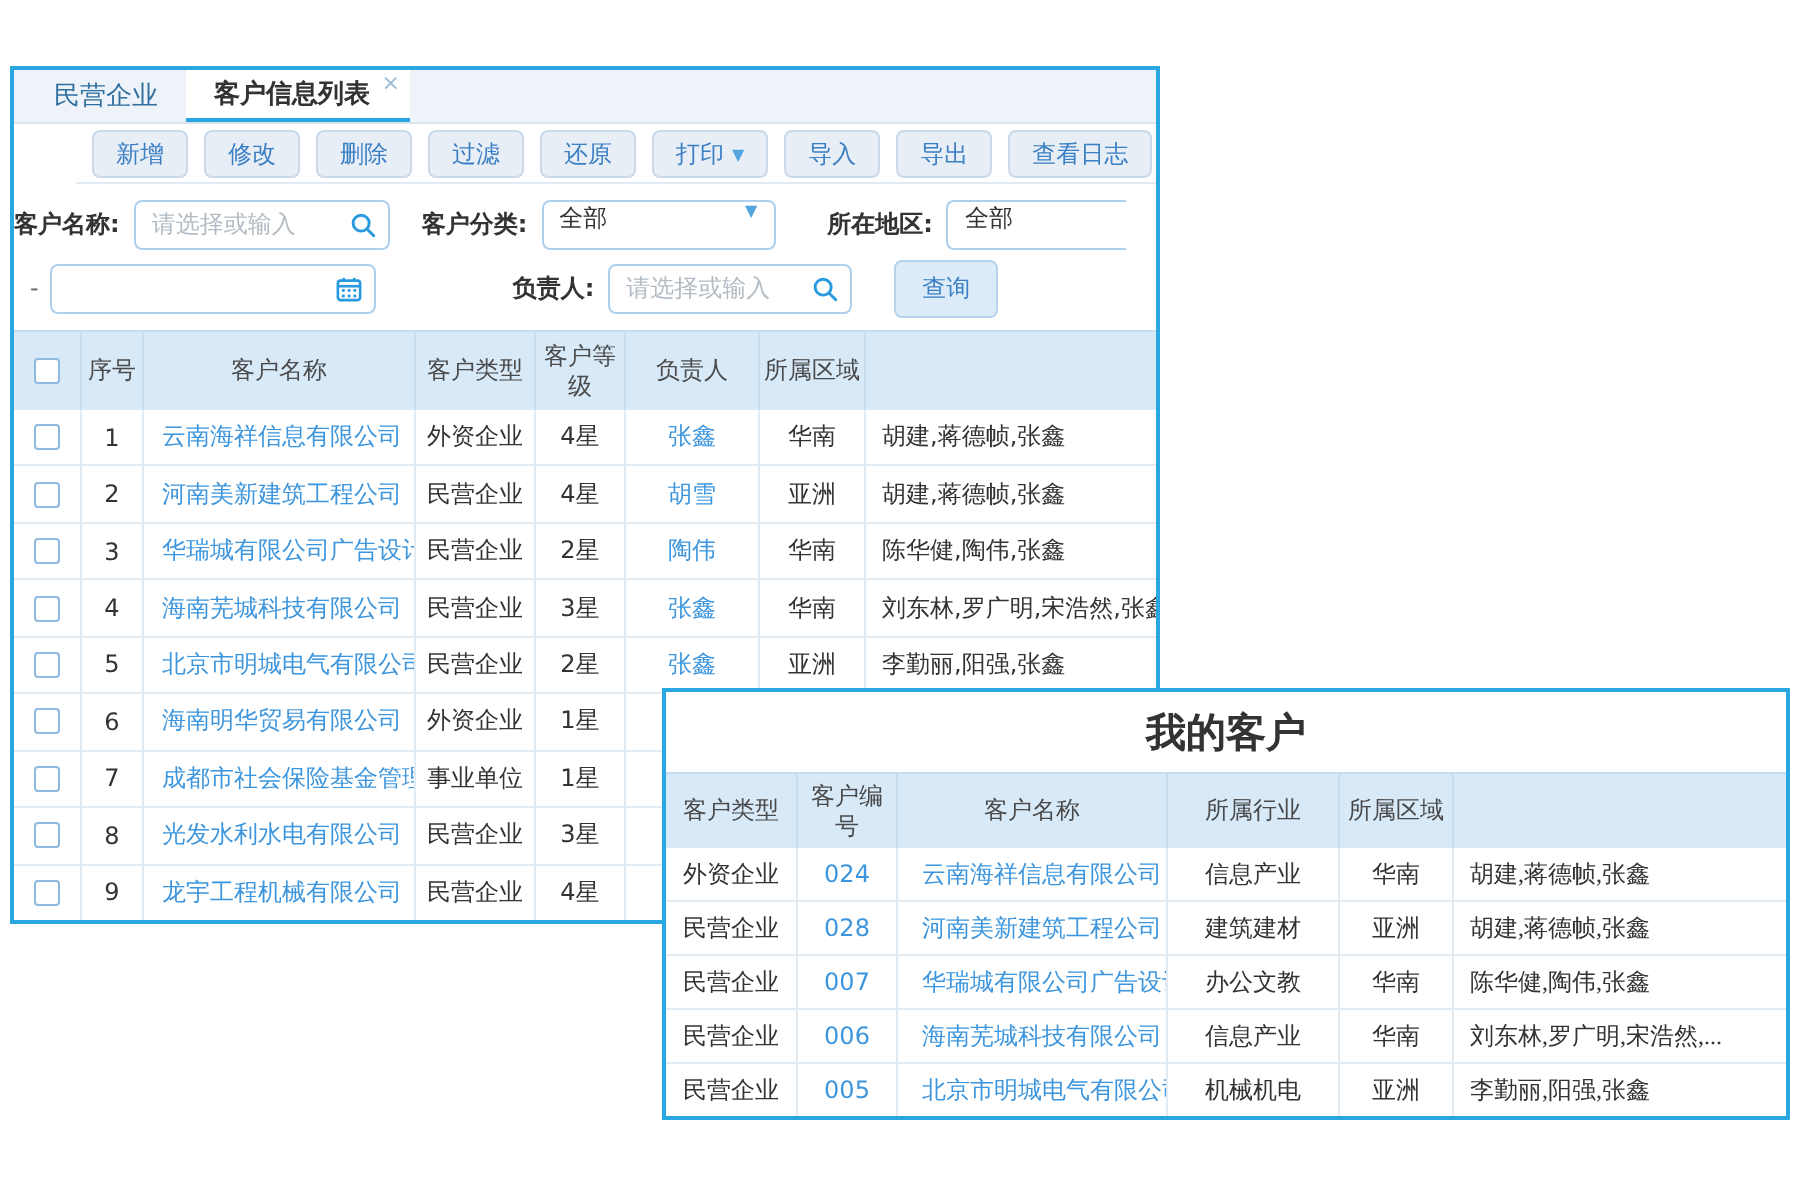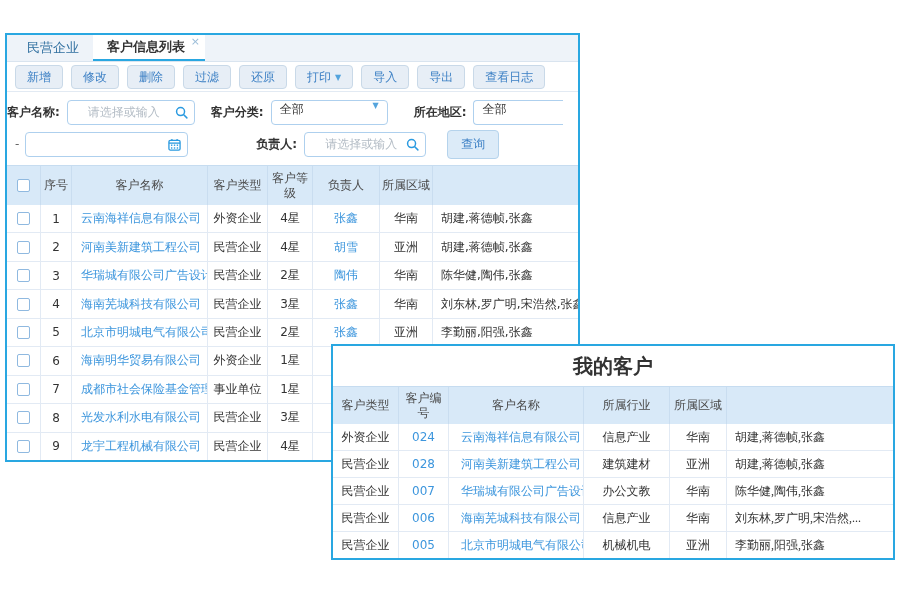--- a/index.html
+++ b/index.html
@@ -9,32 +9,32 @@
   #panel1 { left:5px; top:33px; width:575px; height:429px; display:flex; flex-direction:column; }
   #panel2 { left:331px; top:344px; width:564px; height:216px; display:flex; flex-direction:column; z-index:10; }
 
   
   .tabbar { height:27px; background:#eef3f9; border-bottom:1px solid #d9e4ef; display:flex; align-items:stretch; padding-left:6px; flex-shrink:0; }
   .tab { padding:0 14px; font-size:13px; color:#2f6f9f; display:flex; align-items:center; cursor:pointer; }
   .tab.active { background:#fff; color:#333; font-weight:bold; border-bottom:2px solid #29a7e1; position:relative; padding-right:20px; }
   .tab .close { position:absolute; top:1px; right:5px; font-size:11px; font-weight:normal; color:#9bbdd8; line-height:11px; }
 
   
-  .toolbar { height:30px; display:flex; align-items:center; gap:8px; padding:0 8px; border-bottom:1px solid #e2eaf3; flex-shrink:0; }
+  .toolbar { height:30px; display:flex; align-items:center; gap:8px; padding:0 8px; border-bottom:1px solid #e2eaf3; flex-shrink:0;margin-left:31px; }
   .tbtn { background:#e7eef6; border:1px solid #c9d9e8; color:#3b7fc4; font-size:12px; line-height:1;
     padding:5px 11px; border-radius:4px; cursor:pointer; white-space:nowrap; font-family:inherit; }
   .caret { font-size:8px; color:#54a4dd; margin-left:4px; vertical-align:1px; }
 
   
   .filters { padding:5px 0 6px; flex-shrink:0; }
   .frow { height:30px; display:flex; align-items:center; font-size:12px; }
   .flabel { font-weight:bold; color:#333; white-space:nowrap; }
   .fieldwrap { position:relative; height:25px; }
   .fieldwrap input { width:100%; height:25px; border:1px solid #aed0ee; border-radius:4px;
-    padding:0 24px 0 20px; font-size:12px; color:#333; outline:none; font-family:inherit; }
+    padding:0 24px 0 8px; font-size:12px; color:#333; outline:none; font-family:inherit; }
   .fieldwrap input::placeholder { color:#b3bcc5; }
   .ficon { position:absolute; right:7px; top:6px; }
   .selectbox { height:25px; border:1px solid #aed0ee; border-radius:4px; background:#fff;
     display:flex; align-items:flex-start; justify-content:space-between; padding:0 8px; color:#333; cursor:pointer; }
   .dash { color:#666; }
   .querybtn { background:#dcebf8; border:1px solid #b5d3ec; color:#3b7fc4; font-size:12px;
     padding:5px 13px; border-radius:4px; cursor:pointer; font-family:inherit; }
 
   
   .thead { background:#d8e9f8; border-top:1px solid #c6dcf0; display:flex; align-items:stretch; flex-shrink:0; font-size:12px; color:#4a4a4a; }

